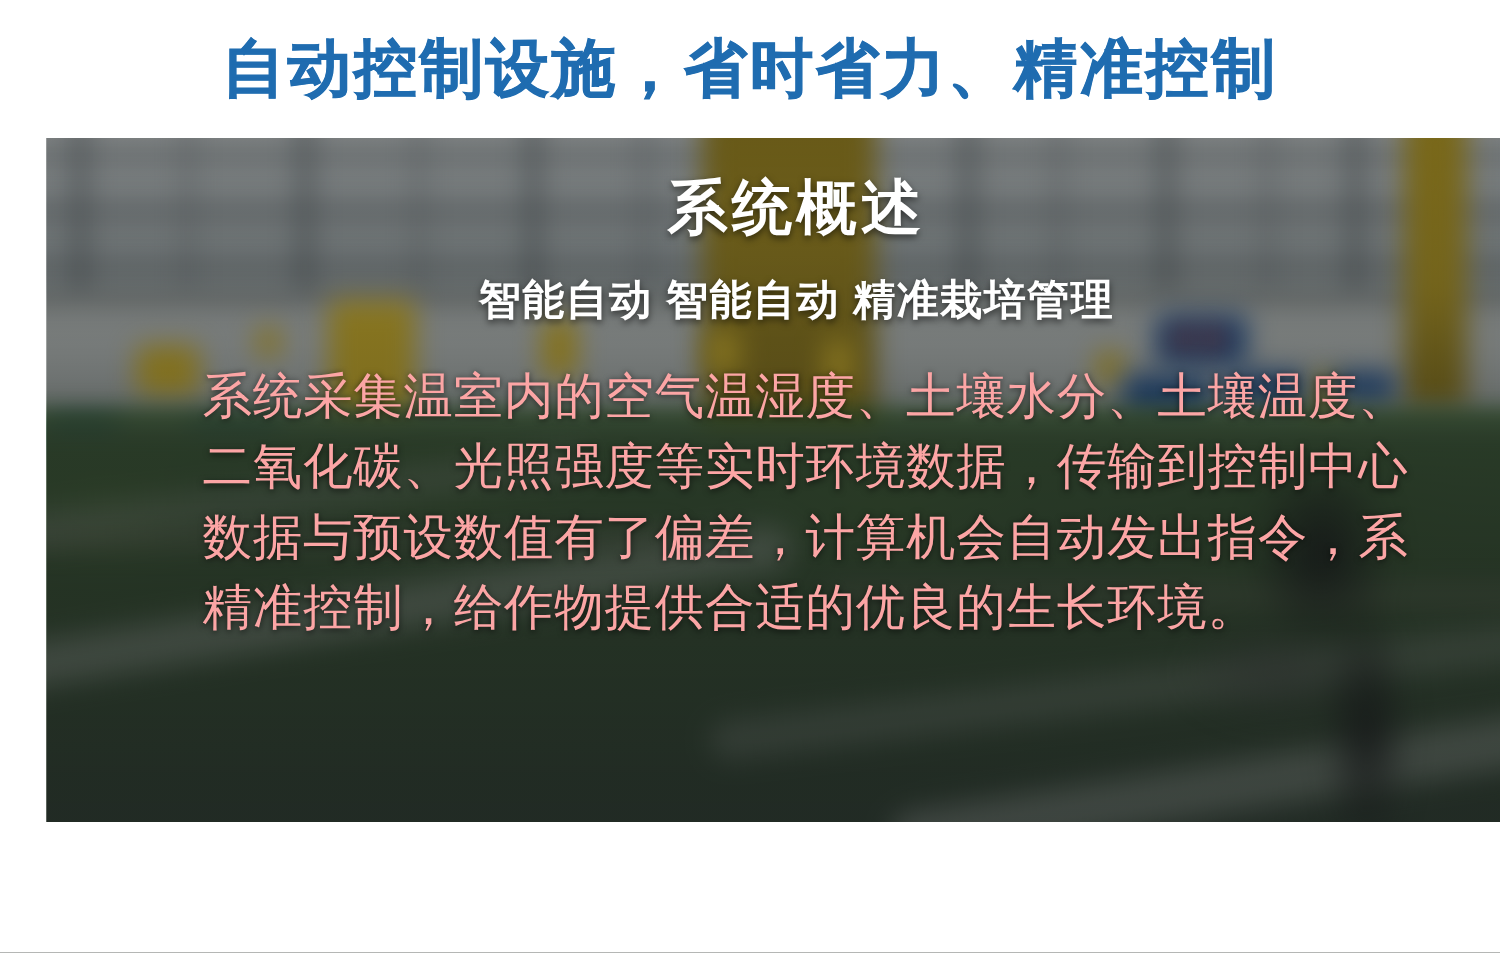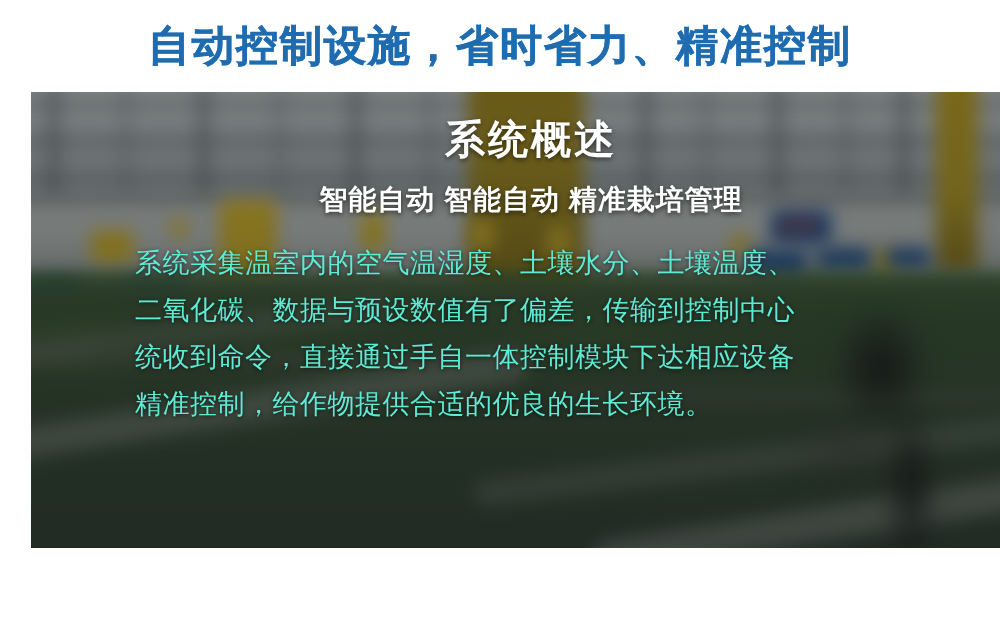--- a/index.html
+++ b/index.html
@@ -104,22 +104,22 @@
     position:absolute;left:0;top:94px;width:1000px;
     text-align:center;
     font-size:28px;font-weight:bold;color:#ffffff;
     letter-spacing:1px;line-height:1;
     text-shadow:0 2px 5px rgba(0,0,0,.6);
   }
   .body-copy{
     position:absolute;left:104px;top:148px;width:790px;
   }
   .bline{
-    font-size:27px;
-    color:#5eead4;
+    font-size:33px;
+    color:#fca5a5;
     line-height:47px;
     height:47px;
     letter-spacing:0.5px;
     white-space:nowrap;
     text-shadow:0 1px 4px rgba(0,0,0,.65);
   }
 </style>
 </head>
 <body>
 
@@ -189,20 +189,20 @@
 
     <div class="scrim"></div>
 
     <div class="copy">
       <div class="h-title">系统概述</div>
 
       <div class="h-sub">智能自动 智能自动 精准栽培管理</div>
 
       <div class="body-copy">
         <div class="bline">系统采集温室内的空气温湿度、土壤水分、土壤温度、</div>
-        <div class="bline">二氧化碳、数据与预设数值有了偏差，传输到控制中心</div>
-        <div class="bline">统收到命令，直接通过手自一体控制模块下达相应设备</div>
+        <div class="bline">二氧化碳、光照强度等实时环境数据，传输到控制中心</div>
+        <div class="bline">数据与预设数值有了偏差，计算机会自动发出指令，系</div>
         <div class="bline">精准控制，给作物提供合适的优良的生长环境。</div>
       </div>
     </div>
 
   </div>
 </div>
 
 </body></html>

